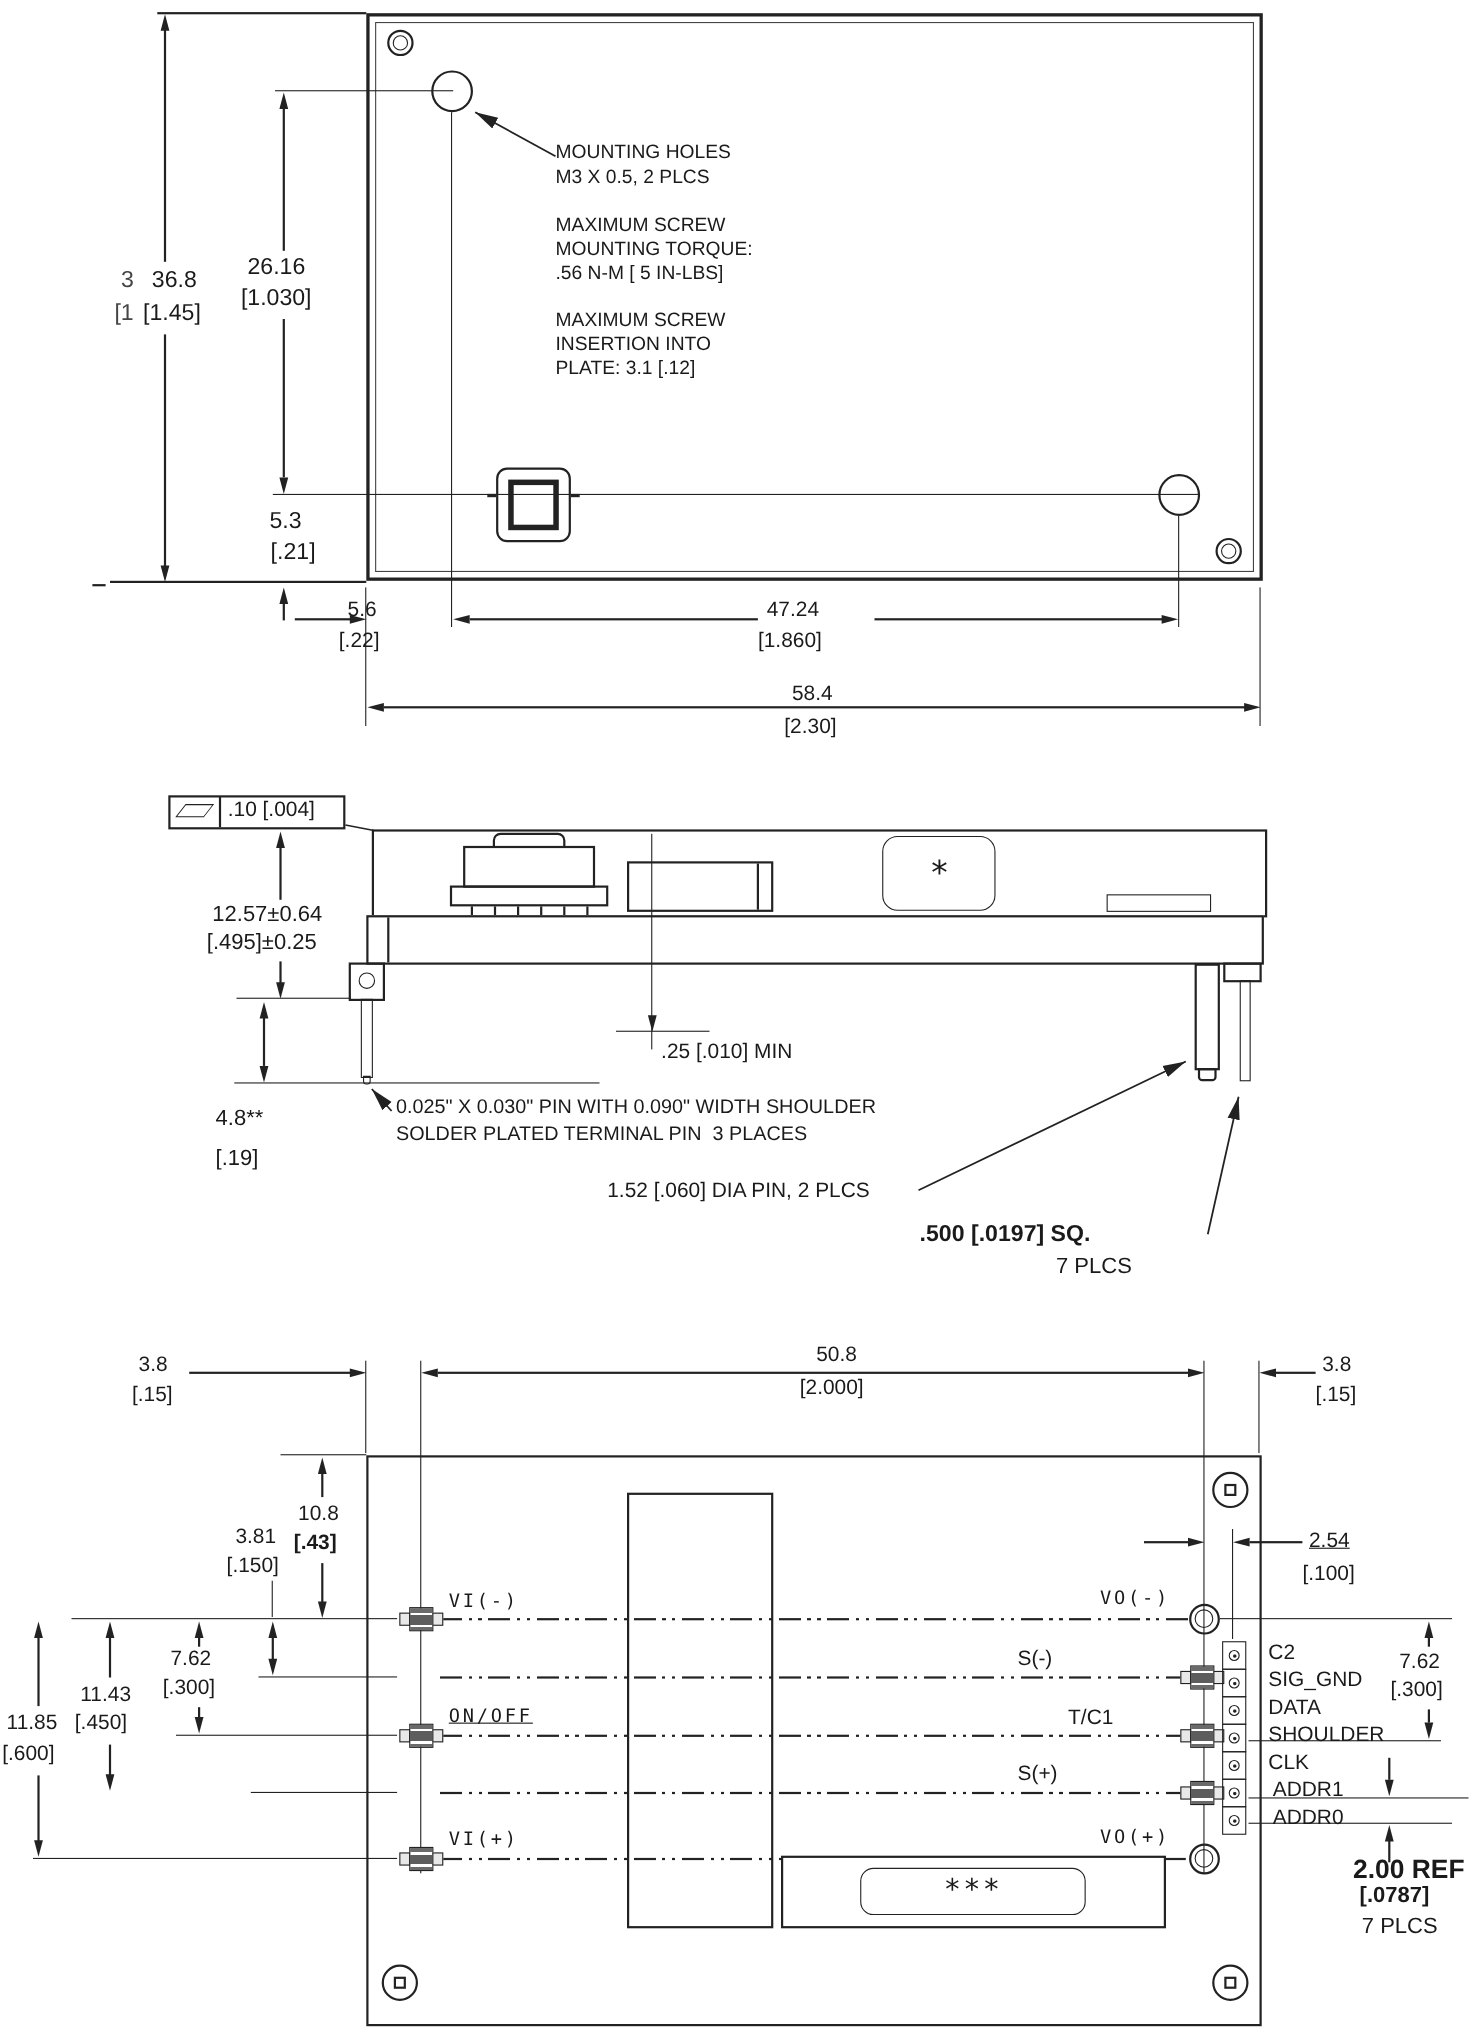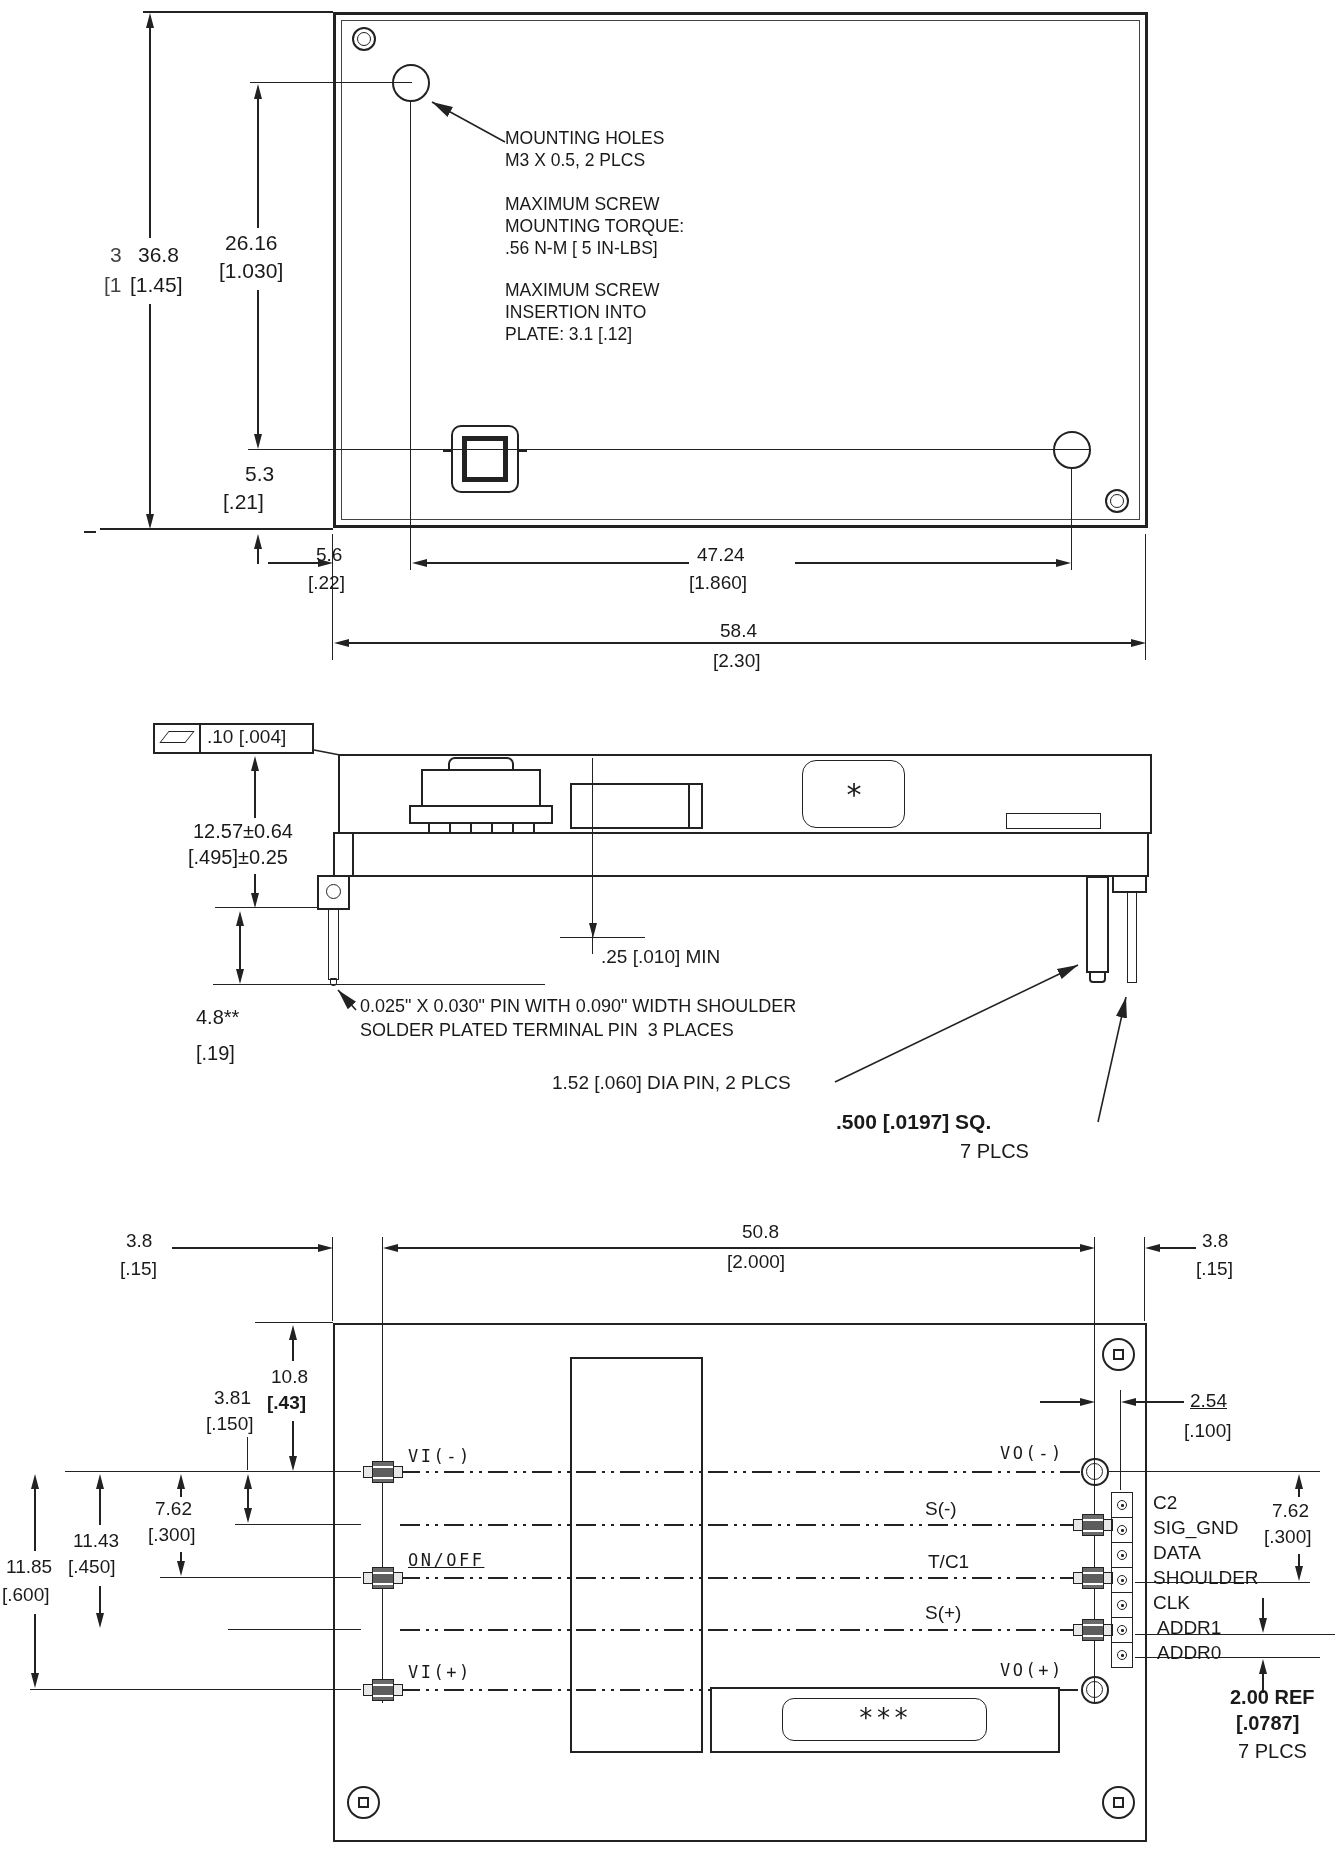--- a/index.html
+++ b/index.html
@@ -82,21 +82,21 @@
   <div class="aD" style="left:146px;top:514px;"></div>
 
   <div class="aU" style="left:254px;top:84px;"></div>
   <div class="vl" style="left:257px;top:97px;height:131px;"></div>
   <div class="lbl big" style="left:225px;top:231px;">26.16</div>
   <div class="lbl big" style="left:219px;top:259px;">[1.030]</div>
   <div class="vl" style="left:257px;top:290px;height:144px;"></div>
   <div class="aD" style="left:254px;top:434px;"></div>
 
   <div class="lbl big" style="left:245px;top:462px;">5.3</div>
-  <div class="lbl big" style="left:223px;top:490px;">[.21]</div>
+  <div class="lbl big" style="left:246px;top:490px;">[.21]</div>
   <div class="aU" style="left:254px;top:534px;"></div>
   <div class="vl" style="left:257px;top:548px;height:16px;"></div>
 
   <div class="hl" style="left:268px;top:562px;width:51px;"></div>
   <div class="aR" style="left:318px;top:559px;"></div>
   <div class="lbl" style="left:316px;top:544px;">5.6</div>
   <div class="lbl" style="left:308px;top:572px;">[.22]</div>
   <div class="aL" style="left:412px;top:559px;"></div>
   <div class="hl" style="left:427px;top:562px;width:262px;"></div>
   <div class="lbl" style="left:697px;top:544px;">47.24</div>
@@ -250,21 +250,21 @@
     </div>
 
   <div class="hl" style="left:160px;top:1577px;width:201px;height:1px;"></div>
   <div class="dd" style="left:400px;top:1577px;width:678px;"></div>
   <div class="pin" style="left:363px;top:1567px;">
       <div class="tl"></div>
       <div class="bd"></div>
       <div class="tr"></div>
     </div>
   <div class="lbl cad" style="left:408px;top:1551px;text-decoration:underline;">ON/OFF</div>
-  <div class="lbl" style="left:928px;top:1551px;">T/C1</div>
+  <div class="lbl" style="left:971px;top:1551px;">T/C1</div>
   <div class="pin" style="left:1073px;top:1567px;">
       <div class="tl"></div>
       <div class="bd"></div>
       <div class="tr"></div>
     </div>
   <div class="hl" style="left:1135px;top:1582px;width:175px;height:1px;"></div>
 
   <div class="hl" style="left:228px;top:1629px;width:133px;height:1px;"></div>
   <div class="dd" style="left:400px;top:1629px;width:678px;"></div>
   <div class="lbl" style="left:925px;top:1602px;">S(+)</div>
@@ -318,21 +318,21 @@
   <div class="vl" style="left:1298px;top:1489px;height:8px;"></div>
   <div class="lbl" style="left:1272px;top:1500px;">7.62</div>
   <div class="lbl" style="left:1264px;top:1526px;">[.300]</div>
   <div class="vl" style="left:1298px;top:1554px;height:12px;"></div>
   <div class="aD" style="left:1295px;top:1566px;"></div>
 
   <div class="vl" style="left:1262px;top:1598px;height:20px;"></div>
   <div class="aD" style="left:1259px;top:1618px;"></div>
   <div class="aU" style="left:1259px;top:1659px;"></div>
   <div class="vl" style="left:1262px;top:1673px;height:20px;"></div>
-  <div class="lbl bold" style="left:1230px;top:1686px;font-size:20px;">2.00 REF</div>
+  <div class="lbl bold" style="left:1230px;top:1686px;font-size:24px;">2.00 REF</div>
   <div class="lbl bold" style="left:1236px;top:1712px;font-size:20px;">[.0787]</div>
   <div class="lbl" style="left:1238px;top:1740px;font-size:20px;">7 PLCS</div>
 
   <div class="hc" style="top:1492px;">
       <div class="c">
         <div class="d"></div>
       </div>
     </div>
   <div class="hc" style="top:1517px;">
       <div class="c">

